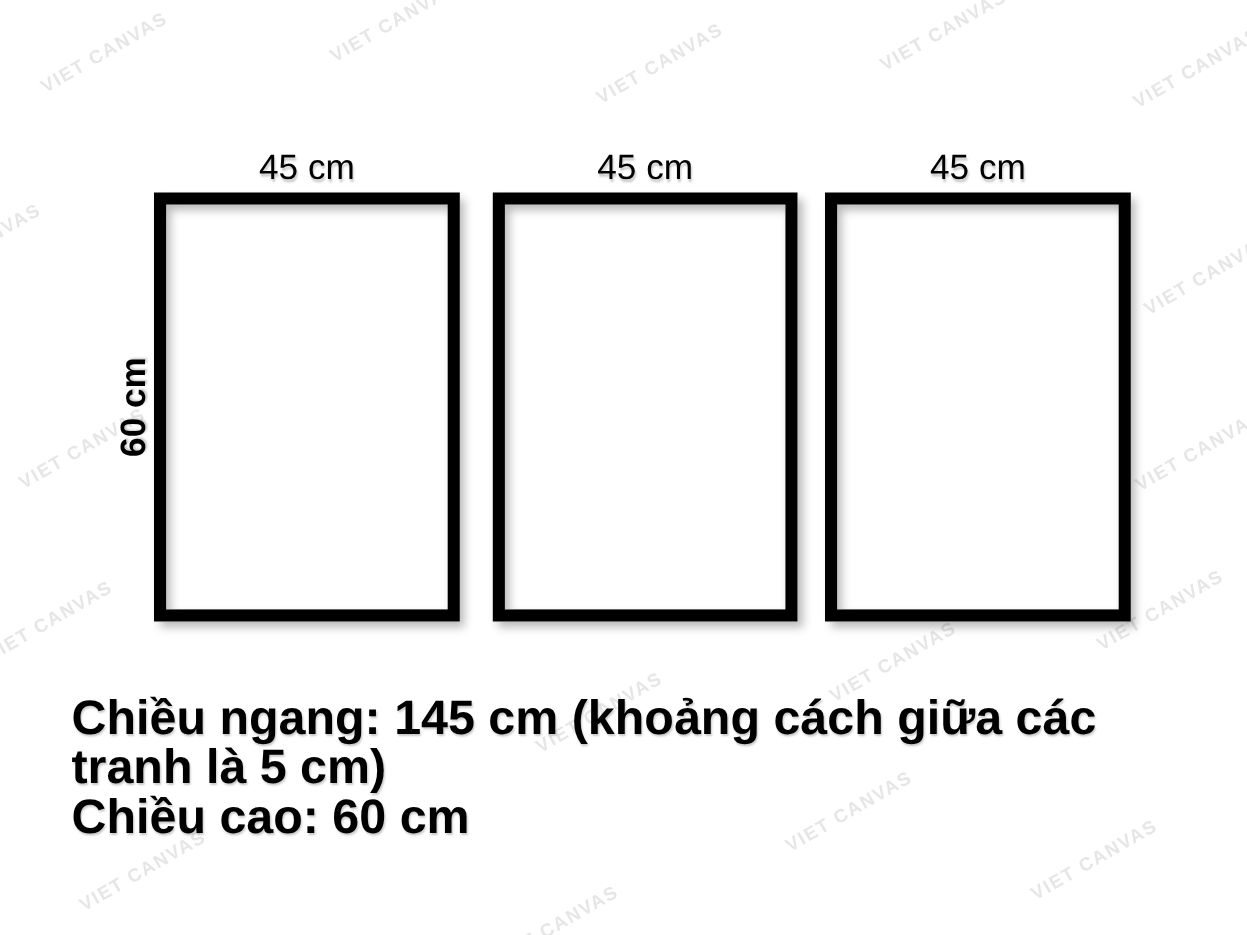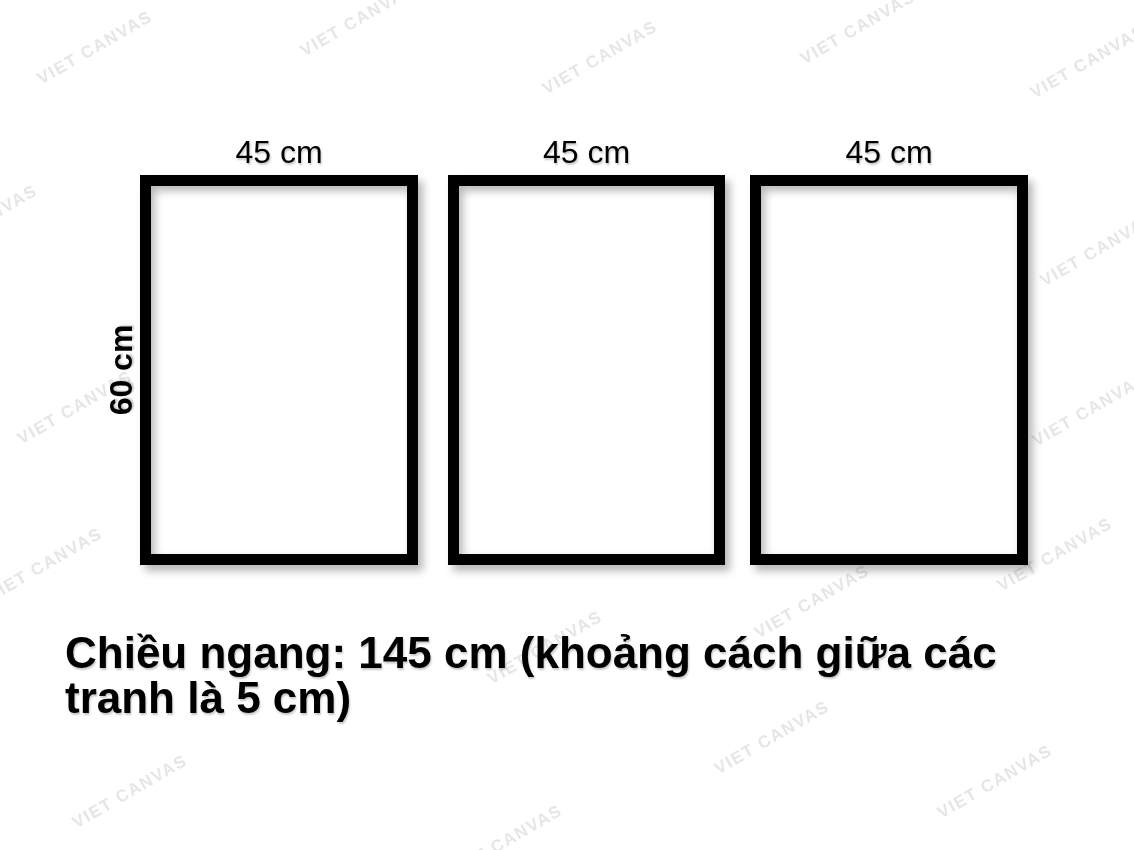--- a/index.html
+++ b/index.html
@@ -134,15 +134,16 @@
   <div class="height-label">
     <span>60 cm</span>
   </div>
 
   <div class="frame frame-1"></div>
   <div class="frame frame-2"></div>
   <div class="frame frame-3"></div>
 
   <div class="caption">
     <p>Chiều ngang: 145 cm (khoảng cách giữa các tranh là 5 cm)</p>
+    <p>Chiều cao: 60 cm</p>
   </div>
 
 </div>
 
 </body></html>

